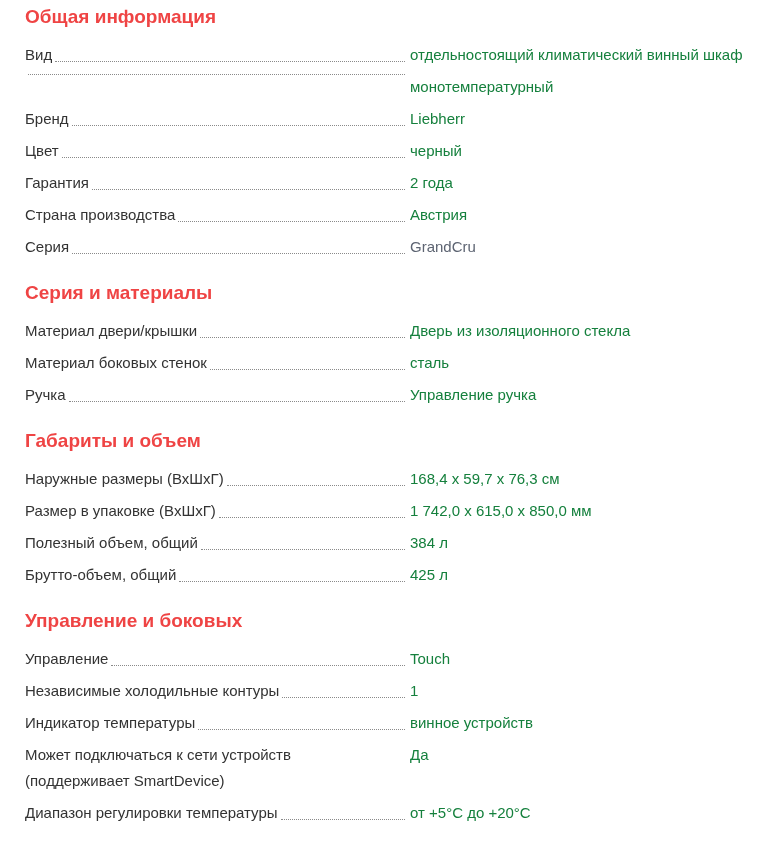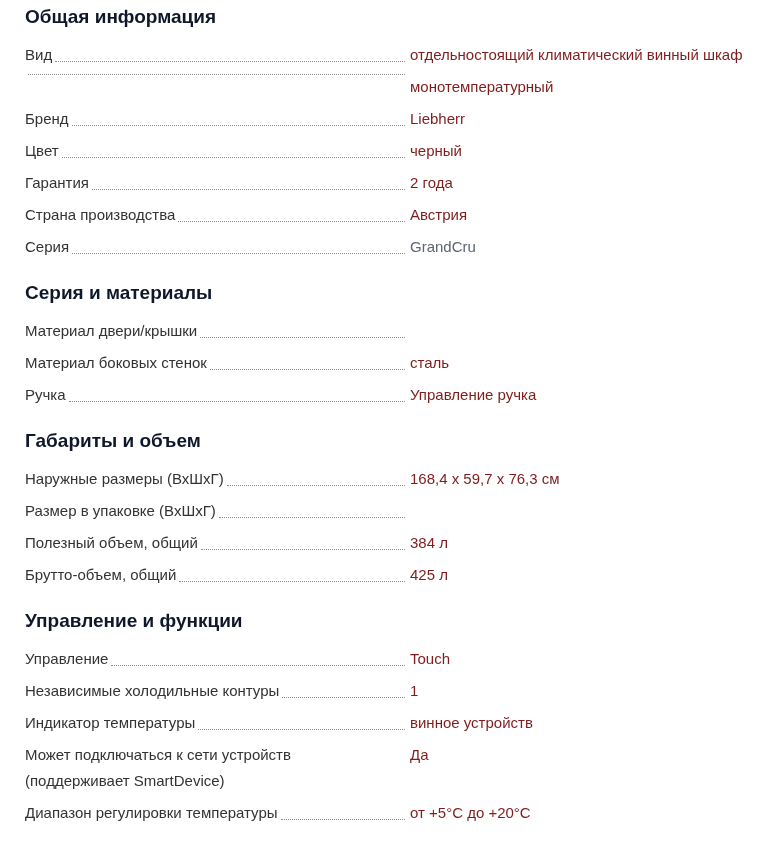--- a/index.html
+++ b/index.html
@@ -9,21 +9,21 @@
     box-sizing: border-box;
     padding: 2px 8px 15px 25px;
     background: #ffffff;
     font-family: "Liberation Sans", "DejaVu Sans", sans-serif;
     color: #333333;
     overflow: hidden;
   }
   .section-title {
     font-size: 19px;
     font-weight: 700;
-    color: #0f172a;
+    color: #ef4444;
     line-height: 26px;
     margin: 20px 0 12px 0;
   }
   .section:first-child .section-title { margin-top: 2px; }
   .spec-row {
     display: flex;
     align-items: flex-start;
     font-size: 15px;
     line-height: 26px;
     margin: 0 0 6px 0;
@@ -35,21 +35,21 @@
     flex-shrink: 0;
   }
   .spec-label { color: #333333; }
   .leader {
     flex: 1;
     min-width: 12px;
     border-bottom: 1px dotted #8a8a8a;
     margin: 0 5px 6px 3px;
   }
   .no-leader .spec-label { max-width: 318px; }
-  .spec-value { flex: 1; color: #7f1d1d; }
+  .spec-value { flex: 1; color: #15803d; }
   .spec-value.muted { color: #5d6472; }
 </style>
 </head>
 <body>
 
 <div class="page">
 
   <div class="section">
     <h2 class="section-title">Общая информация</h2>
     <div class="spec-row">
@@ -102,20 +102,21 @@
     </div>
   </div>
 
   <div class="section">
     <h2 class="section-title">Серия и материалы</h2>
     <div class="spec-row">
       <span class="spec-left">
           <span class="spec-label">Материал двери/крышки</span>
           <span class="leader"></span>
         </span>
+      <span class="spec-value">Дверь из изоляционного стекла</span>
     </div>
     <div class="spec-row">
       <span class="spec-left">
           <span class="spec-label">Материал боковых стенок</span>
           <span class="leader"></span>
         </span>
       <span class="spec-value">сталь</span>
     </div>
     <div class="spec-row">
       <span class="spec-left">
@@ -133,39 +134,40 @@
           <span class="spec-label">Наружные размеры (ВхШхГ)</span>
           <span class="leader"></span>
         </span>
       <span class="spec-value">168,4 x 59,7 x 76,3 см</span>
     </div>
     <div class="spec-row">
       <span class="spec-left">
           <span class="spec-label">Размер в упаковке (ВхШхГ)</span>
           <span class="leader"></span>
         </span>
+      <span class="spec-value">1 742,0 x 615,0 x 850,0 мм</span>
     </div>
     <div class="spec-row">
       <span class="spec-left">
           <span class="spec-label">Полезный объем, общий</span>
           <span class="leader"></span>
         </span>
       <span class="spec-value">384 л</span>
     </div>
     <div class="spec-row">
       <span class="spec-left">
           <span class="spec-label">Брутто-объем, общий</span>
           <span class="leader"></span>
         </span>
       <span class="spec-value">425 л</span>
     </div>
   </div>
 
   <div class="section">
-    <h2 class="section-title">Управление и функции</h2>
+    <h2 class="section-title">Управление и боковых</h2>
     <div class="spec-row">
       <span class="spec-left">
           <span class="spec-label">Управление</span>
           <span class="leader"></span>
         </span>
       <span class="spec-value">Touch</span>
     </div>
     <div class="spec-row">
       <span class="spec-left">
           <span class="spec-label">Независимые холодильные контуры</span>

